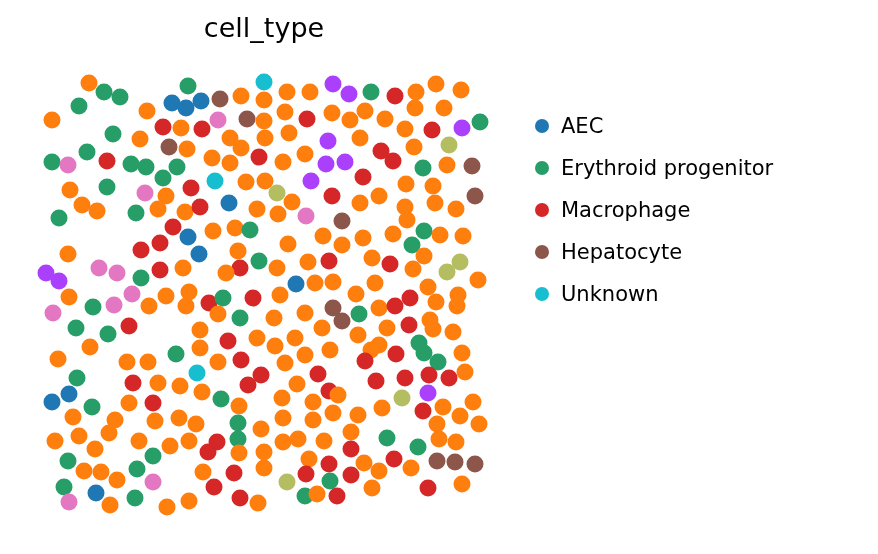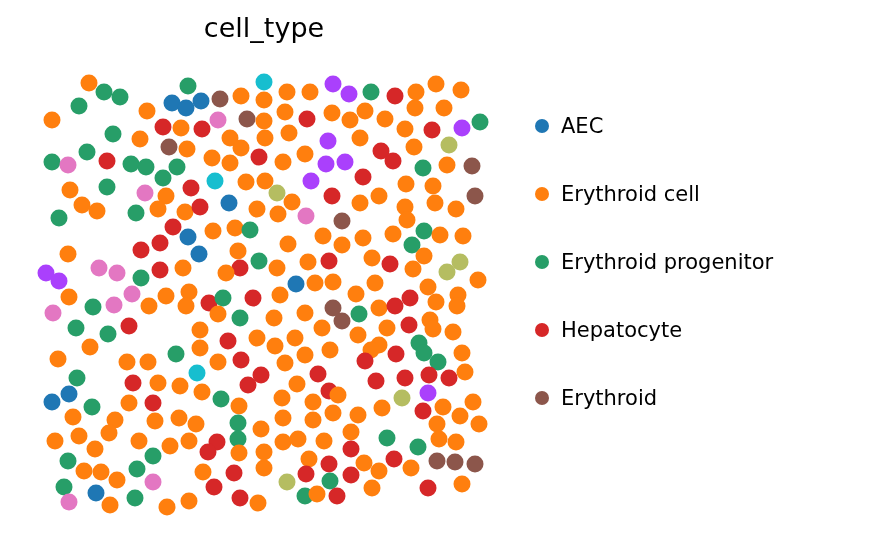--- a/index.html
+++ b/index.html
@@ -5,21 +5,21 @@
   html,body{margin:0;padding:0;background:#ffffff;}
   body{width:878px;height:554px;overflow:hidden;font-family:"DejaVu Sans",sans-serif;}
   .figure{position:relative;width:878px;height:554px;background:#ffffff;}
   .chart-title{
     position:absolute;left:264px;top:12px;transform:translateX(-50%);
     font-size:27px;color:#000000;white-space:nowrap;
   }
   svg.scatter{position:absolute;left:0;top:0;}
   .legend{
     position:absolute;left:535px;top:105px;
-    display:flex;flex-direction:column;gap:26px;
+    display:flex;flex-direction:column;
   }
   .legend-row{display:flex;align-items:center;height:42px;gap:12px;}
   .legend-dot{width:14px;height:14px;border-radius:50%;flex:0 0 auto;}
   .legend-label{font-size:21px;color:#000000;line-height:1;white-space:nowrap;}
 </style>
 </head>
 <body>
 
 <div class="figure">
   <div class="chart-title">cell_type</div>
@@ -344,29 +344,29 @@
       <circle cx="428" cy="488" r="8.5" fill="#d62728"></circle>
       <circle cx="462" cy="484" r="8.5" fill="#ff7f0e"></circle>
     </svg>
 
   <div id="legend" class="legend">
       <div class="legend-row">
         <span class="legend-dot" style="background: rgb(31, 119, 180);"></span>
         <span class="legend-label">AEC</span>
       </div>
       <div class="legend-row">
-        <span class="legend-dot" style="background: rgb(255, 127, 14);"></span>
-        <span class="legend-label">Erythroid cell</span>
-      </div>
-      <div class="legend-row">
         <span class="legend-dot" style="background: rgb(39, 158, 104);"></span>
         <span class="legend-label">Erythroid progenitor</span>
       </div>
       <div class="legend-row">
         <span class="legend-dot" style="background: rgb(214, 39, 40);"></span>
+        <span class="legend-label">Macrophage</span>
+      </div>
+      <div class="legend-row">
+        <span class="legend-dot" style="background: rgb(140, 86, 75);"></span>
         <span class="legend-label">Hepatocyte</span>
       </div>
       <div class="legend-row">
-        <span class="legend-dot" style="background: rgb(140, 86, 75);"></span>
-        <span class="legend-label">Erythroid</span>
+        <span class="legend-dot" style="background: rgb(23, 190, 207);"></span>
+        <span class="legend-label">Unknown</span>
       </div>
     </div>
 </div>
 
 </body></html>

